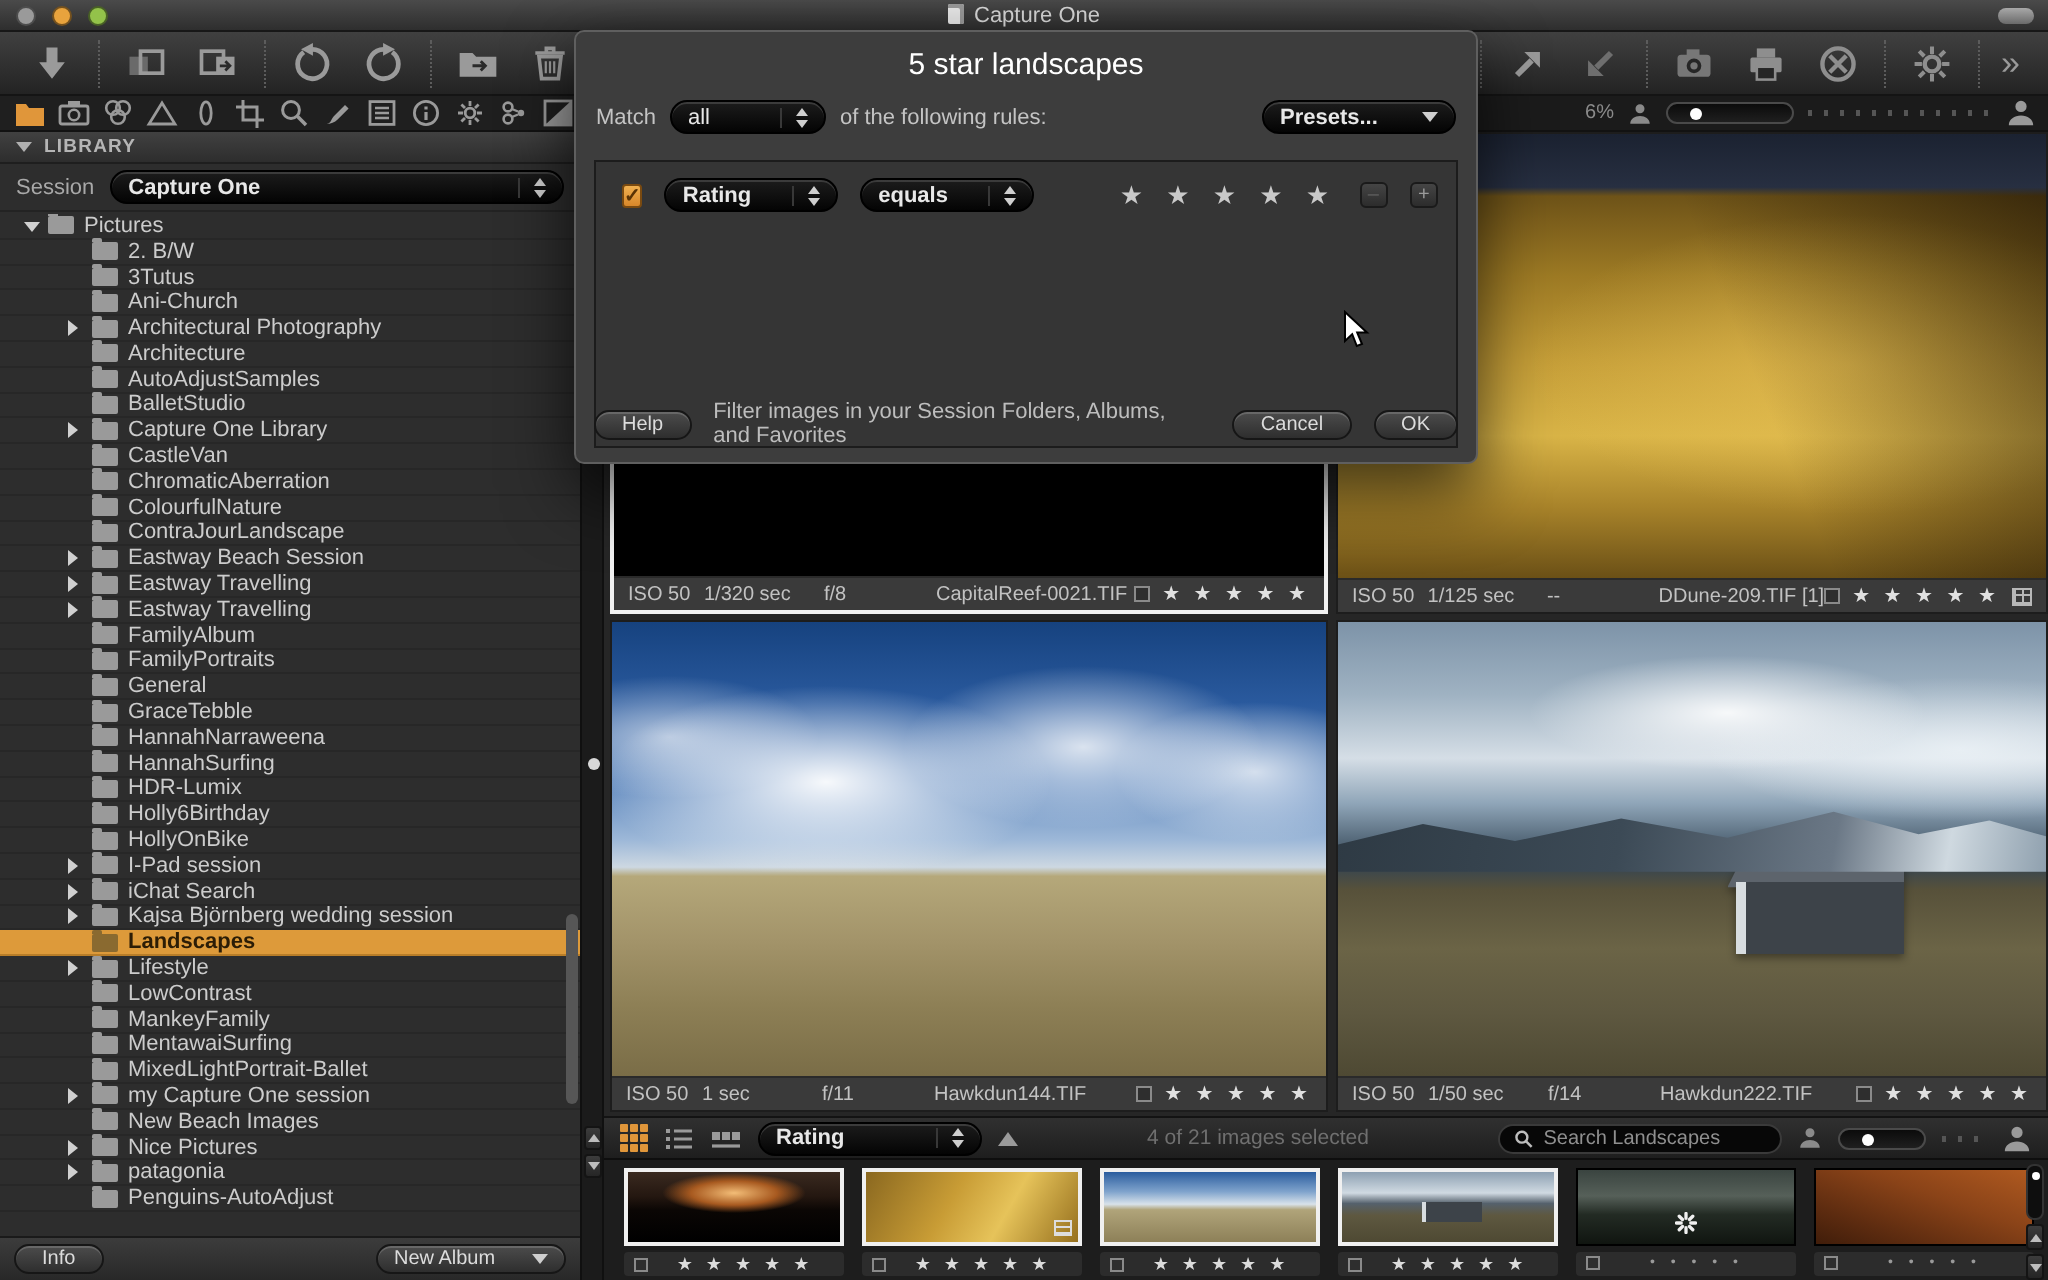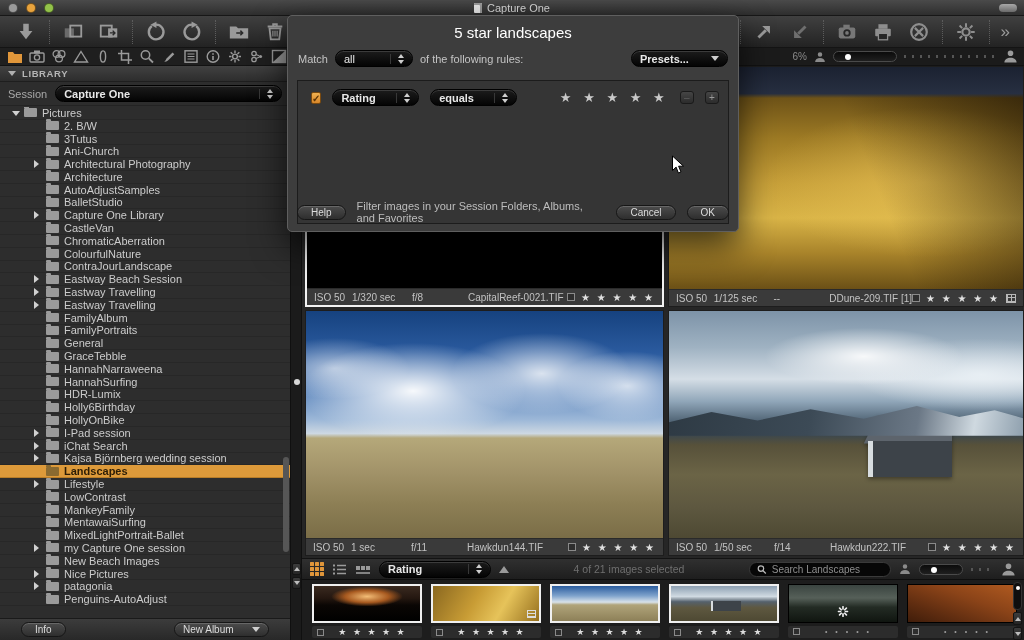--- a/index.html
+++ b/index.html
@@ -74,21 +74,21 @@
   .fol { width:13px; height:9px; background:#9a9a9a; border-radius:1px; position:relative; flex:none; }
   .fol::before { content:""; position:absolute; top:-2px; left:0; width:5px; height:2px; background:#9a9a9a;
     border-radius:1px 1px 0 0; }
   .heart { margin-left:auto; margin-right:9px; color:#ececec; font-size:10px; }
   .tree-row.selected { background:#dd9a3a; color:#2c1d06; font-weight:bold; border-bottom-color:#b87d28; }
   .tree-row.selected .fol { background:#8a6a30; } .tree-row.selected .fol::before{ background:#8a6a30; }
   .scroll-thumb { position:absolute; right:1px; top:350px; width:6px; height:95px; border-radius:3px; background:#565656; }
 
   .sidebar-footer { position:absolute; left:0; right:0; bottom:0; height:22px;
     background:linear-gradient(#3c3c3c,#282828); border-top:1px solid #1a1a1a;
-    display:flex; align-items:center; padding:0 21px;justify-content:space-between; }
+    display:flex; align-items:center; padding:0 7px;justify-content:space-between; }
   .btn { background:linear-gradient(#4c4c4c,#2e2e2e); border:1px solid #161616; border-radius:8px;
     color:#dcdcdc; font-size:10px; padding:1px 13px; box-shadow:inset 0 1px 0 rgba(255,255,255,.16); }
   .newalbum { margin-left:auto; width:95px; display:flex; align-items:center; padding:1px 8px; }
 
   
   .gutter { position:absolute; left:290px; top:66px; width:12px; bottom:0; background:#1b1b1b;
     border-left:1px solid #101010; border-right:1px solid #101010; z-index:2; }
   .split-dot { position:absolute; left:3px; top:313px; width:6px; height:6px; border-radius:50%; background:#d8d8d8; }
   .g-btn { position:absolute; left:1px; width:9px; height:12px; background:linear-gradient(#3c3c3c,#262626);
     border:1px solid #141414; border-radius:2px; display:flex; align-items:center; justify-content:center; }

